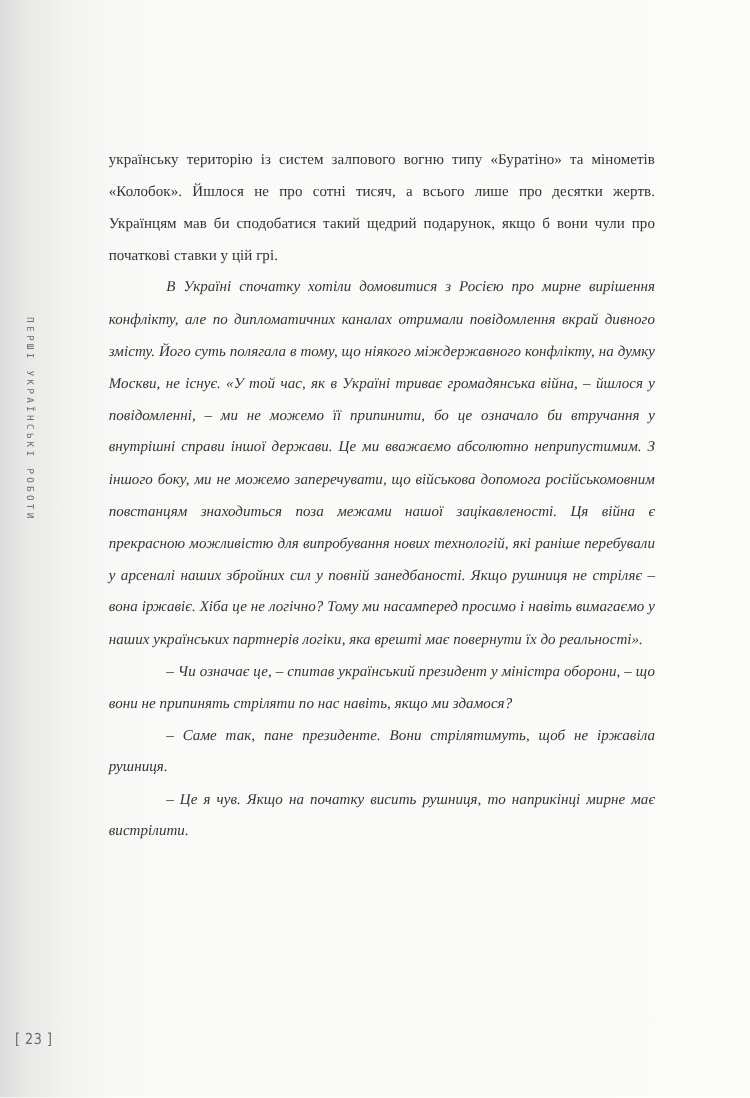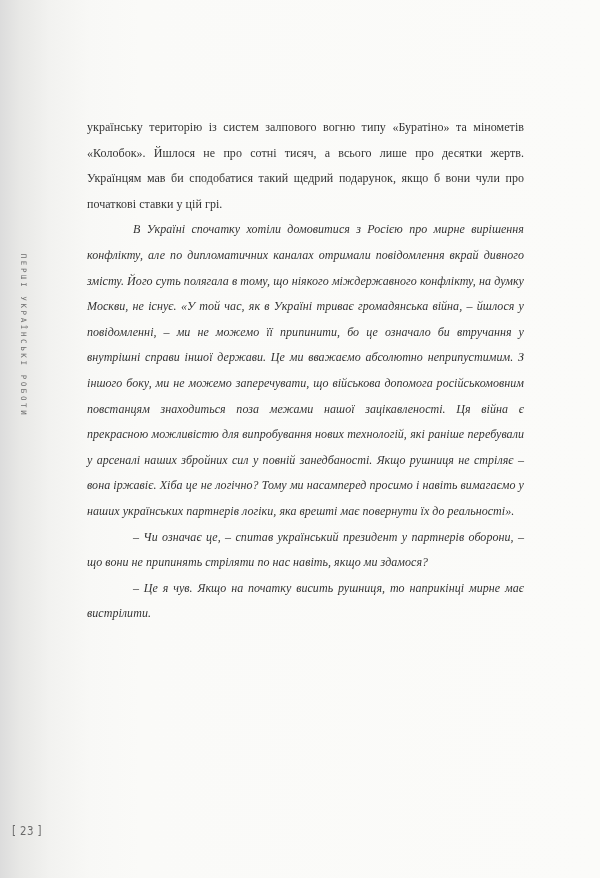--- a/index.html
+++ b/index.html
@@ -78,19 +78,20 @@
 
 <div class="page">
 
   <div class="side-running-head">
     <span>ПЕРШІ УКРАЇНСЬКІ РОБОТИ</span>
   </div>
 
   <div class="body-text">
     <p class="para">українську територію із систем залпового вогню типу «Буратіно» та мінометів «Колобок». Йшлося не про сотні тисяч, а всього лише про десятки жертв. Українцям мав би сподобатися такий щедрий пода­рунок, якщо б вони чули про початкові ставки у цій грі.</p>
     <p class="para indent">В Україні спочатку хотіли домовитися з Росією про мирне вирішення конфлікту, але по дипломатич­них каналах отримали повідомлення вкрай дивного змісту. Його суть полягала в тому, що ніякого між­державного конфлікту, на думку Москви, не існує. «У той час, як в Україні триває громадянська війна, – йшлося у повідомленні, – ми не можемо її при­пинити, бо це означало би втручання у внутрішні справи іншої держави. Це ми вважаємо абсолютно неприпустимим. З іншого боку, ми не можемо запе­речувати, що військова допомога російськомовним повстанцям знаходиться поза межами нашої заці­кавленості. Ця війна є прекрасною можливістю для випробування нових технологій, які раніше пере­бували у арсеналі наших збройних сил у повній занедбаності. Якщо рушниця не стріляє – вона іржа­віє. Хіба це не логічно? Тому ми насамперед просимо і навіть вимагаємо у наших українських партнерів логіки, яка врешті має повернути їх до реальності».</p>
-    <p class="para indent">– Чи означає це, – спитав український прези­дент у партнерів оборони, – що вони не припинять стріляти по нас навіть, якщо ми здамося?</p>
+    <p class="para indent">– Чи означає це, – спитав український прези­дент у міністра оборони, – що вони не припинять стріляти по нас навіть, якщо ми здамося?</p>
+    <p class="para indent">– Саме так, пане президенте. Вони стрілятимуть, щоб не іржавіла рушниця.</p>
     <p class="para indent">– Це я чув. Якщо на початку висить рушниця, то наприкінці мирне має вистрілити.</p>
   </div>
 
   <div class="folio">[ 23 ]</div>
 
 </div>
 
 </body></html>

